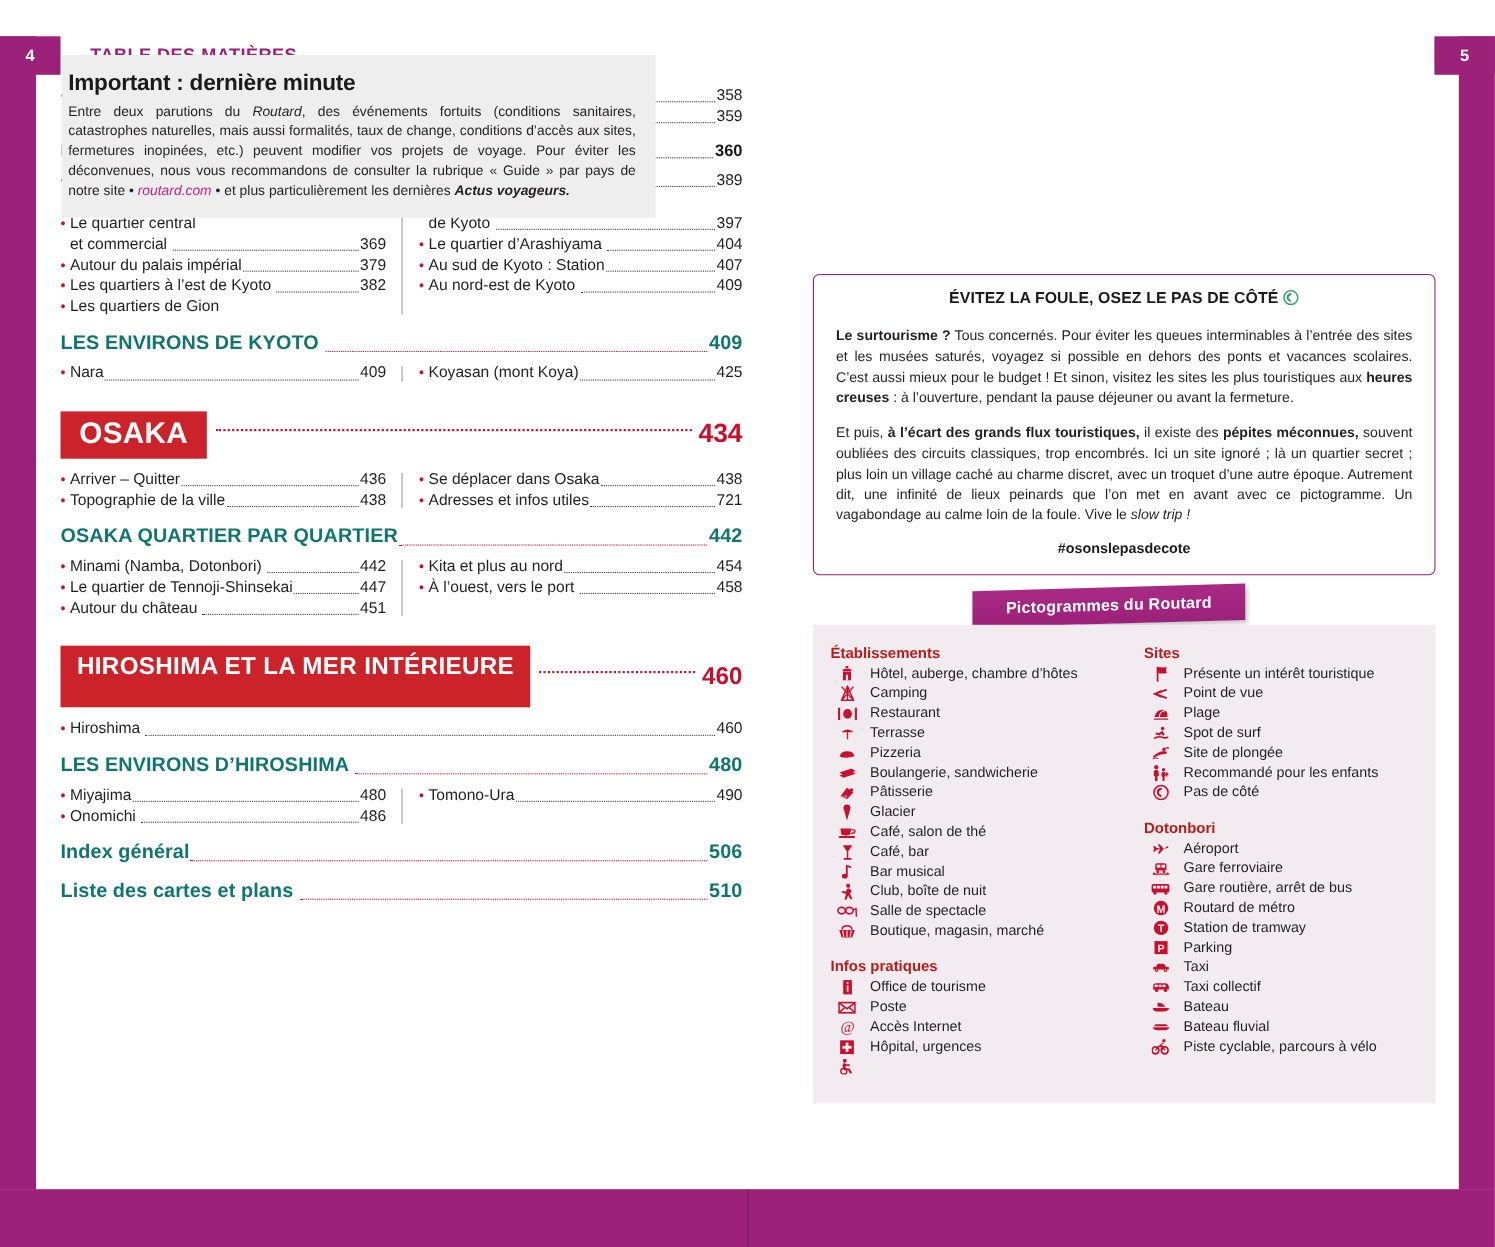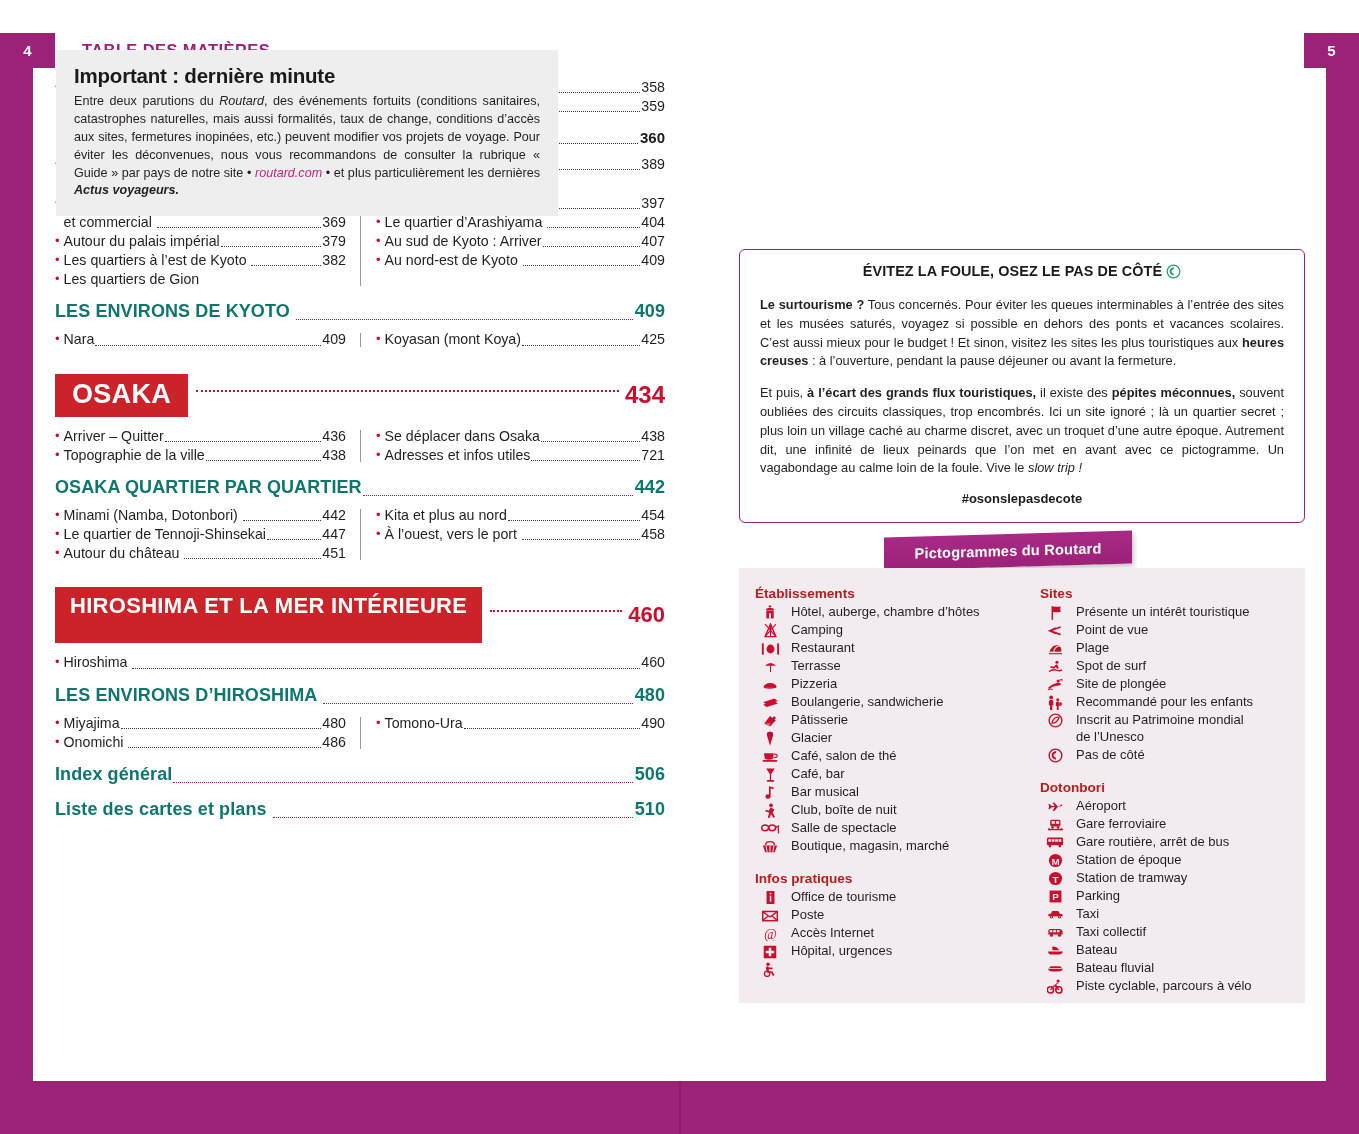--- a/index.html
+++ b/index.html
@@ -55,21 +55,21 @@
     position: absolute; left: 33px; top: 33px;
     width: 646px; height: 1048px;
     padding: 0;
   }
   .toc-title {
     position: absolute; left: 49px; top: 8px;
     font-size: 16.5px; font-weight: bold; color: #9c2178;
     letter-spacing: .4px;
   }
   .toc-body {
-    position: absolute; left: 22px; top: 45px; right: 14px;
+    position: absolute; left: 22px; top: 45px; right: 4px;
   }
 
   
   .row {
     display: flex; align-items: flex-end;
     font-size: 14.2px; color: #231f20; line-height: 1.33;
   }
   .row .txt { white-space: pre-wrap; }
   .row .dots {
     flex: 1 1 auto; min-width: 6px;
@@ -129,23 +129,23 @@
   .banner.big { font-size: 27px; padding: 5px 17px 7px 17px; }
   .banner.wide { font-size: 22px; padding: 6px 15px 24px 15px; }
   .banner-dots {
     flex: 1 1 auto; border-bottom: 2.2px dotted #c8102e;
     margin: 0 6px 8px 8px; height: 1px;
   }
   .banner-pg { font-size: 24px; font-weight: bold; color: #c8102e; }
   .banner-pg.sm { font-size: 22px; }
 
   .important-box {
-    position: absolute; left: 56px; top: 50px; width: 502px;
+    position: absolute; left: 56px; top: 50px; width: 540px;
     background: #eeeeee;
-    padding: 14px 18px 16px 18px;
+    padding: 14px 18px 16px 6px;
   }
   .important-title {
     font-size: 20.5px; font-weight: bold; color: #1a1a1a;
     margin-bottom: 5px; letter-spacing: -.2px;
   }
   .important-text {
     font-size: 12.6px; color: #231f20; line-height: 1.42;
     text-align: justify;
   }
   .important-text i { font-style: italic; }
@@ -374,21 +374,21 @@
                   <span class="t">Le quartier d’Arashiyama </span>
                   <span class="d"></span>
                   <span class="p">404</span>
                 </div>
               </div>
             </div>
             <div class="item">
               <span class="bullet">•</span>
               <div class="item-body">
                 <div class="ln">
-                  <span class="t">Au sud de Kyoto : Arriver</span>
+                  <span class="t">Au sud de Kyoto : Station</span>
                   <span class="d"></span>
                   <span class="p">407</span>
                 </div>
               </div>
             </div>
             <div class="item">
               <span class="bullet">•</span>
               <div class="item-body">
                 <div class="ln">
                   <span class="t">Au nord-est de Kyoto </span>
@@ -896,29 +896,20 @@
               <path d="M11.4 7 C10 7 9.4 8 9.4 9.2 L9.4 11.6 L10.4 11.6 L10.4 16 L12.4 16 L12.4 11.6 L13.4 11.6 L13.4 9.2 C13.4 8 12.8 7 11.4 7 Z" fill="#c8102e"></path>
               <path d="M14.6 7.6 L14.6 11.6 M13 9.4 L16.2 9.4" stroke="#c8102e" stroke-width="1.3"></path>
             </svg>
           </span>
           <span class="picto-lbl">Recommandé pour les enfants</span>
         </div>
         <div class="picto-row">
           <span class="picto-ico">
             <svg width="15" height="15" viewBox="0 0 16 16">
               <circle cx="8" cy="8" r="6.8" fill="none" stroke="#c8102e" stroke-width="1.5"></circle>
-              <path d="M4.2 10.6 Q6.6 3.4 11.8 4.6 Q9.4 11.8 4.2 10.6 Z" fill="none" stroke="#c8102e" stroke-width="1.4"></path>
-            </svg>
-          </span>
-          <span class="picto-lbl">Inscrit au Patrimoine mondial<span class="cont">de l’Unesco</span></span>
-        </div>
-        <div class="picto-row">
-          <span class="picto-ico">
-            <svg width="15" height="15" viewBox="0 0 16 16">
-              <circle cx="8" cy="8" r="6.8" fill="none" stroke="#c8102e" stroke-width="1.5"></circle>
               <path d="M8.6 3.4 C5.3 3.4 3.6 5.8 3.9 8.3 C4.2 10.9 6.4 12.4 8.4 12.4 L8.4 10.2 C7.1 10.2 6.1 9.3 6 8.1 C5.9 6.8 6.8 5.6 8.6 5.6 Z" fill="#c8102e"></path>
             </svg>
           </span>
           <span class="picto-lbl">Pas de côté</span>
         </div>
         <div class="picto-h sp">Dotonbori</div>
         <div class="picto-row">
           <span class="picto-ico">
             <svg width="16" height="13" viewBox="0 0 18 14">
               <path d="M16.6 5.6 Q17.6 6.6 16.6 7.6 L12.4 8.4 L8.2 13.2 L6.4 13.2 L8.6 8.8 L4.8 9.4 L3 11.4 L1.6 11.4 L2.4 8.4 L1.6 5.4 L3 5.4 L4.8 7.4 L8.6 8 L6.4 3.6 L8.2 3.6 L12.4 8.4 Z" fill="#c8102e" transform="translate(0,-1.2)"></path>
@@ -953,21 +944,21 @@
           </span>
           <span class="picto-lbl">Gare routière, arrêt de bus</span>
         </div>
         <div class="picto-row">
           <span class="picto-ico">
             <svg width="15" height="15" viewBox="0 0 16 16">
               <circle cx="8" cy="8" r="7" fill="#c8102e"></circle>
               <text x="8" y="12.4" font-size="10.5" font-weight="bold" font-family="Liberation Sans, sans-serif" fill="#f2ecf1" text-anchor="middle">M</text>
             </svg>
           </span>
-          <span class="picto-lbl">Station de époque</span>
+          <span class="picto-lbl">Routard de métro</span>
         </div>
         <div class="picto-row">
           <span class="picto-ico">
             <svg width="15" height="15" viewBox="0 0 16 16">
               <circle cx="8" cy="8" r="7" fill="#c8102e"></circle>
               <text x="8" y="12.4" font-size="10.5" font-weight="bold" font-family="Liberation Sans, sans-serif" fill="#f2ecf1" text-anchor="middle">T</text>
             </svg>
           </span>
           <span class="picto-lbl">Station de tramway</span>
         </div>

